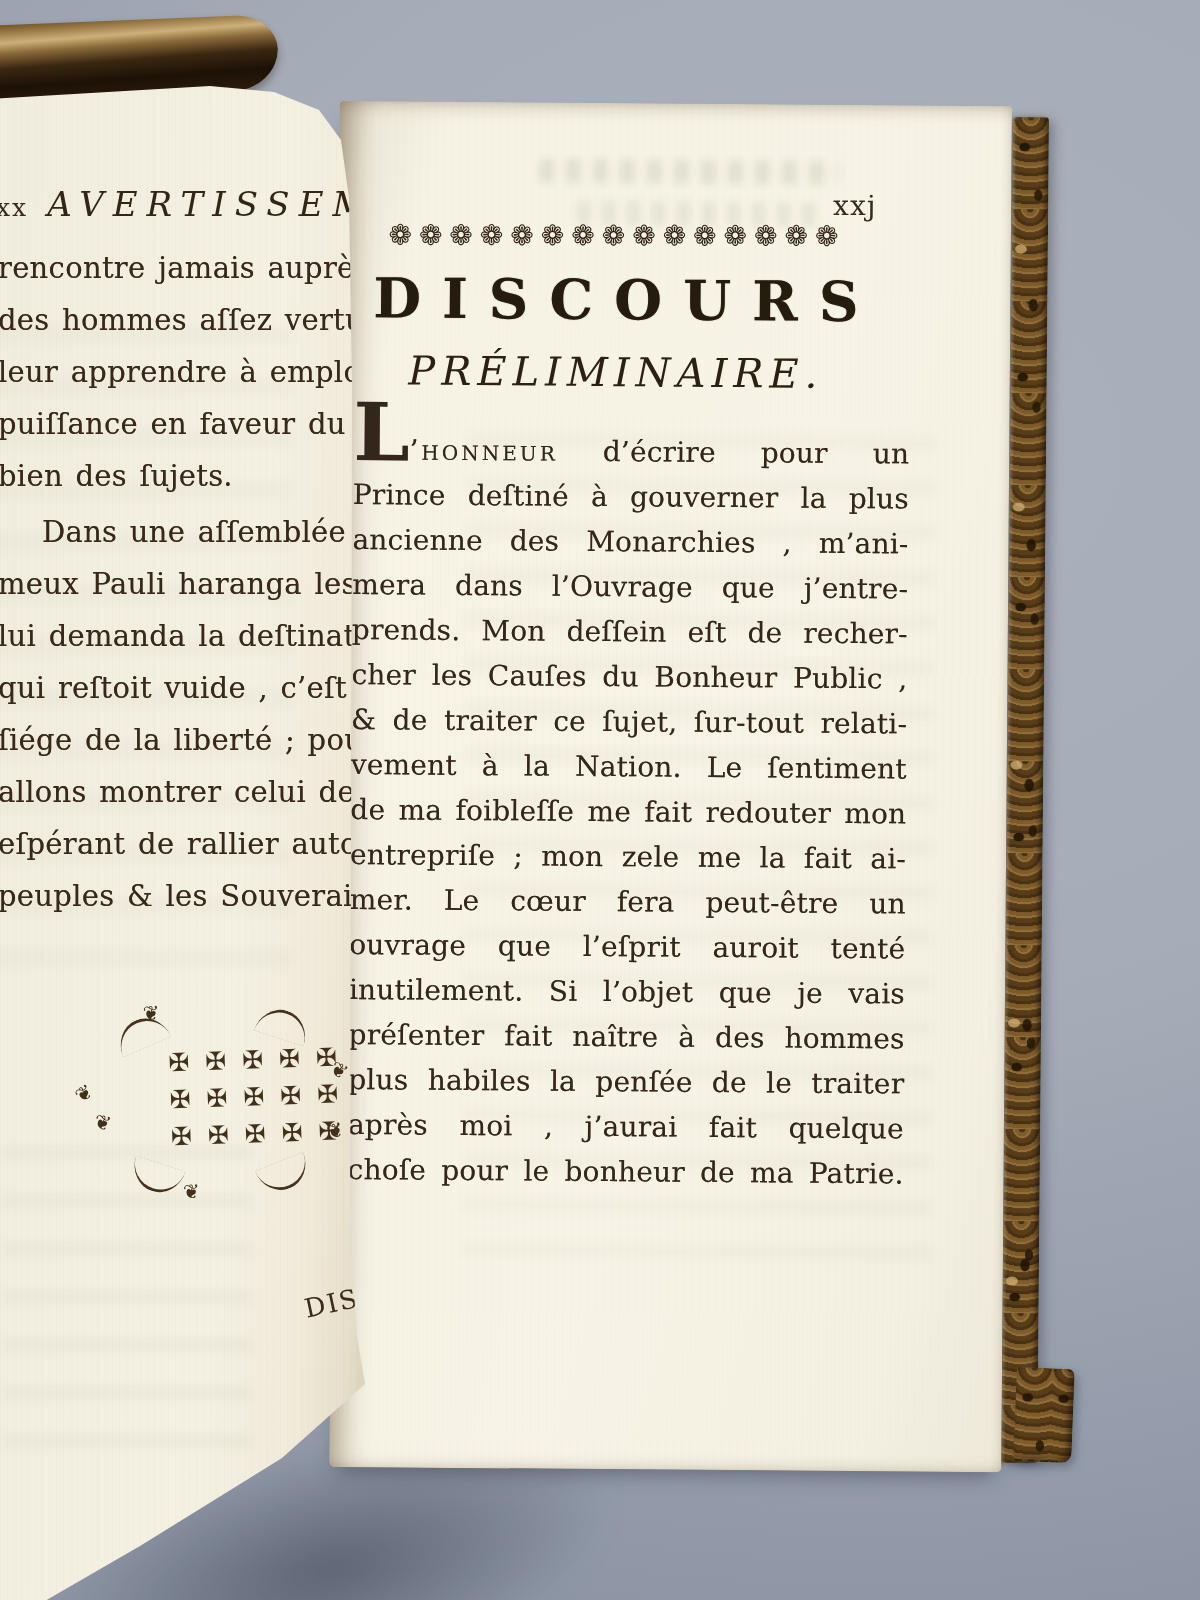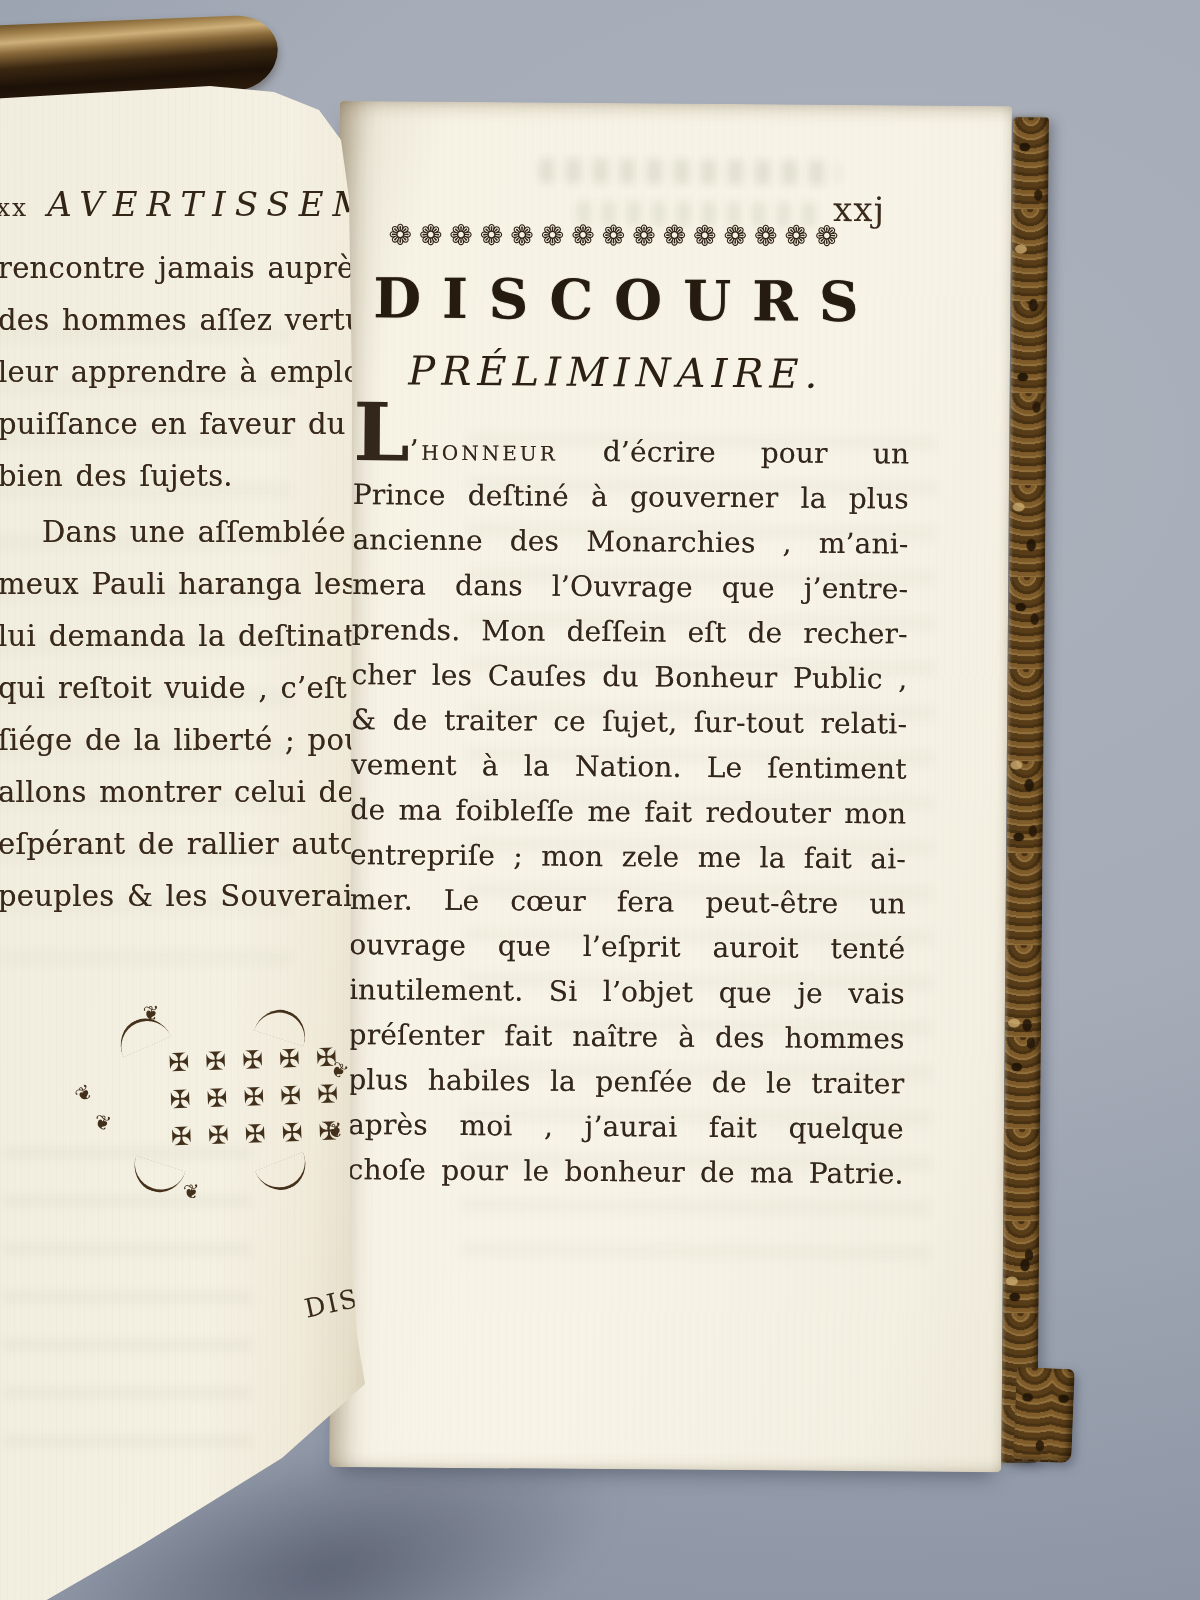--- a/index.html
+++ b/index.html
@@ -64,21 +64,21 @@
   .right-page{position:absolute;left:340px;top:101px;width:672px;height:1366px;z-index:1;
     transform:rotate(.45deg);transform-origin:top left;border-radius:3px 4px 5px 6px;
     background:
       repeating-linear-gradient(90deg, rgba(120,100,70,.02) 0 1px, transparent 1px 8px),
       linear-gradient(105deg,#ddd6c3 0%,#eee9da 4%,#f6f2e4 11%,#f7f3e6 55%,#f3efe1 86%,#eee9d9 100%);
     box-shadow:inset 30px 0 30px -20px rgba(96,75,45,.5),
                inset -7px 0 12px -7px rgba(120,100,70,.28),
                inset 0 16px 20px -16px rgba(120,100,70,.4),
                inset 0 -10px 16px -12px rgba(120,100,70,.3),
                0 12px 20px -8px rgba(48,54,70,.5);}
-  .rp-num{position:absolute;top:84px;left:494px;font-size:34px;color:#392a1b;letter-spacing:1px;}
+  .rp-num{position:absolute;top:84px;left:494px;font-size:28px;color:#392a1b;letter-spacing:1px;}
   .rosettes{position:absolute;top:116px;left:4px;width:548px;text-align:center;white-space:nowrap;
     font-family:"DejaVu Sans",sans-serif;font-size:28px;letter-spacing:7px;color:#2f2315;
     transform:rotate(-.3deg);}
   .rp-title{position:absolute;top:164px;left:0;width:556px;text-align:center;white-space:nowrap;
     font-weight:700;font-size:55px;letter-spacing:21px;padding-left:10px;color:#261b0f;
     text-shadow:0 0 1px rgba(38,27,15,.5);}
   .rp-sub{position:absolute;top:246px;left:0;width:556px;text-align:center;white-space:nowrap;
     font-style:italic;font-size:40px;letter-spacing:6px;color:#2c2012;}
   .rp-body{position:absolute;top:308px;left:16px;width:556px;color:#33261a;}
   .tline{font-size:28px;line-height:45px;letter-spacing:.2px;

